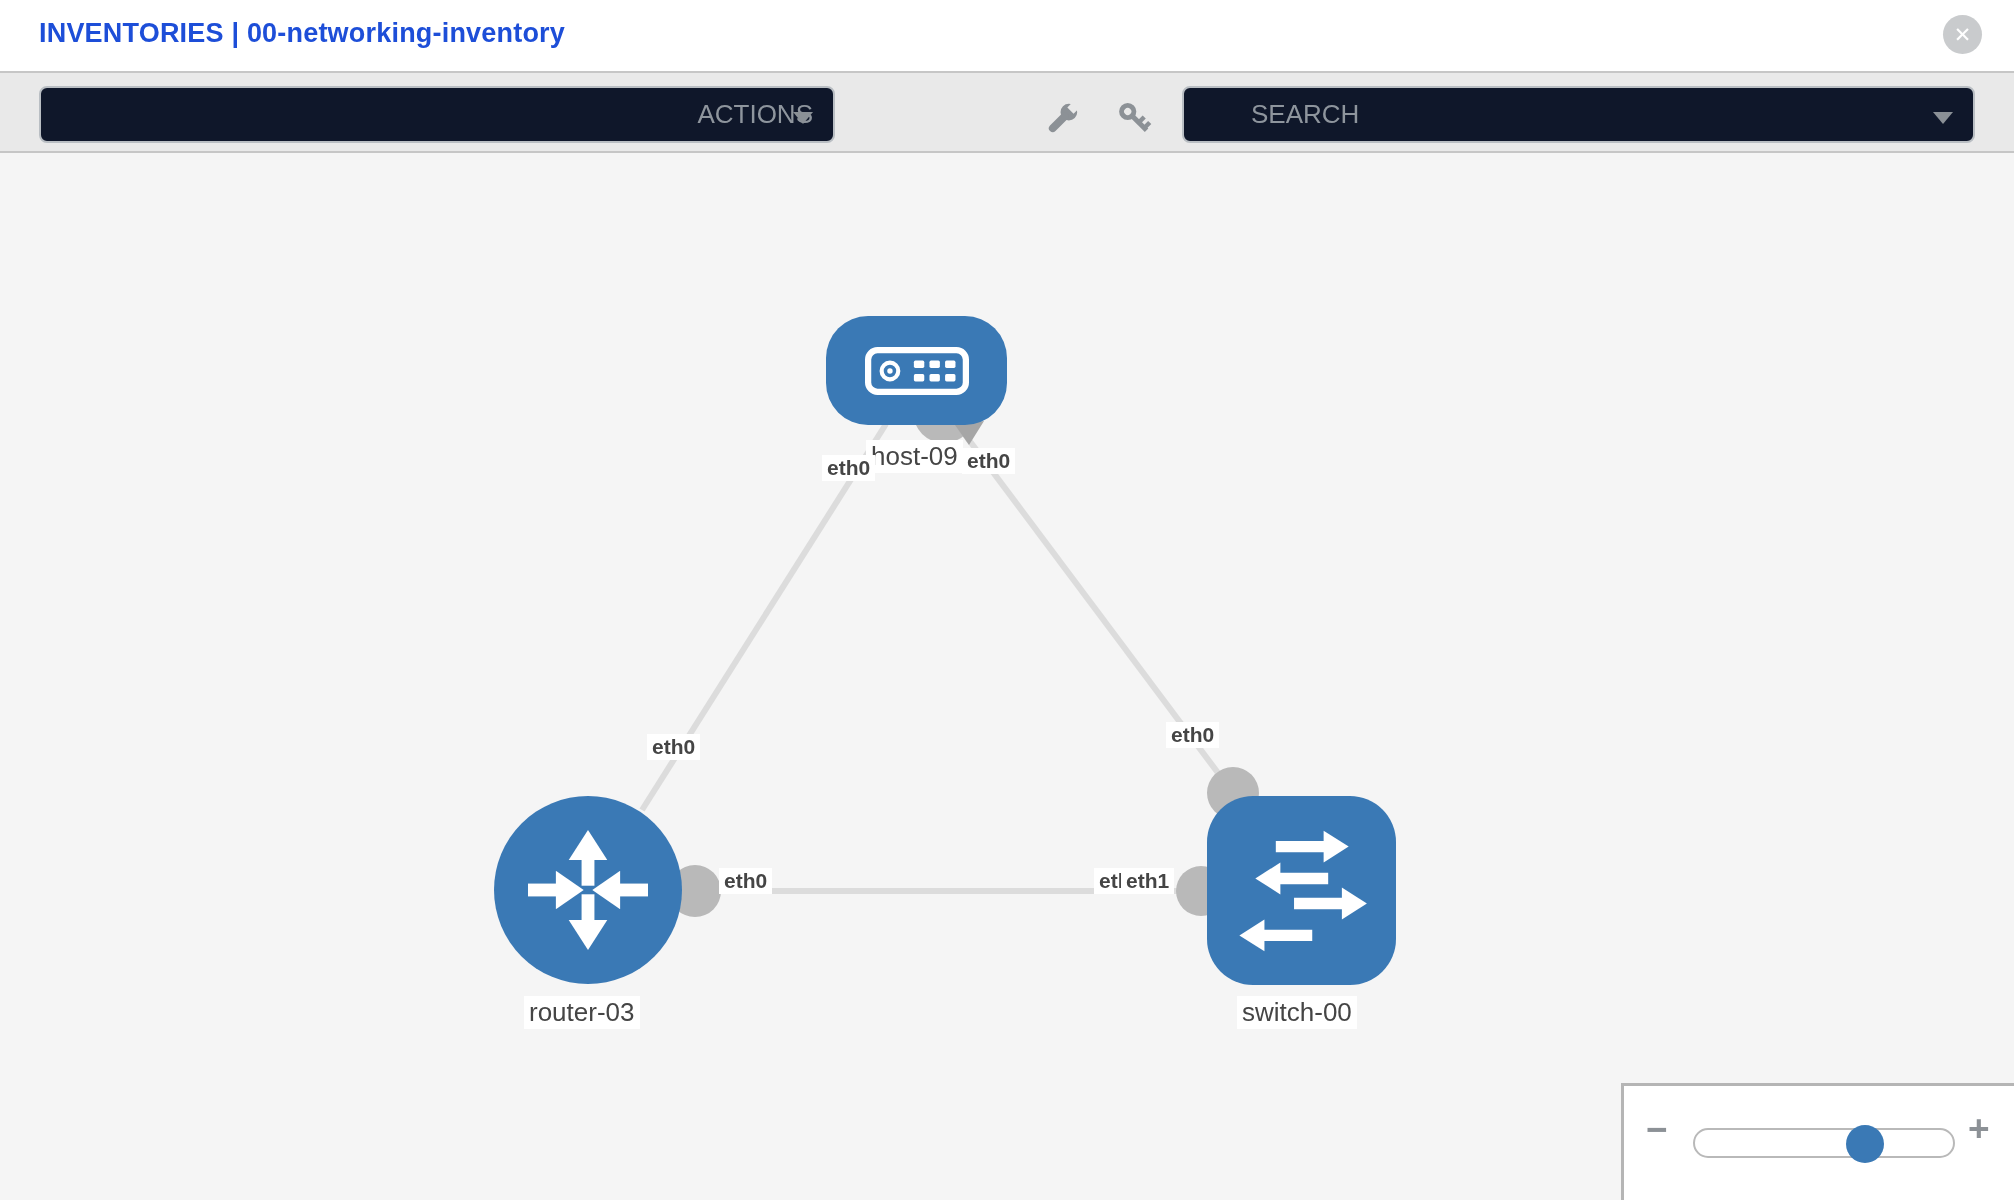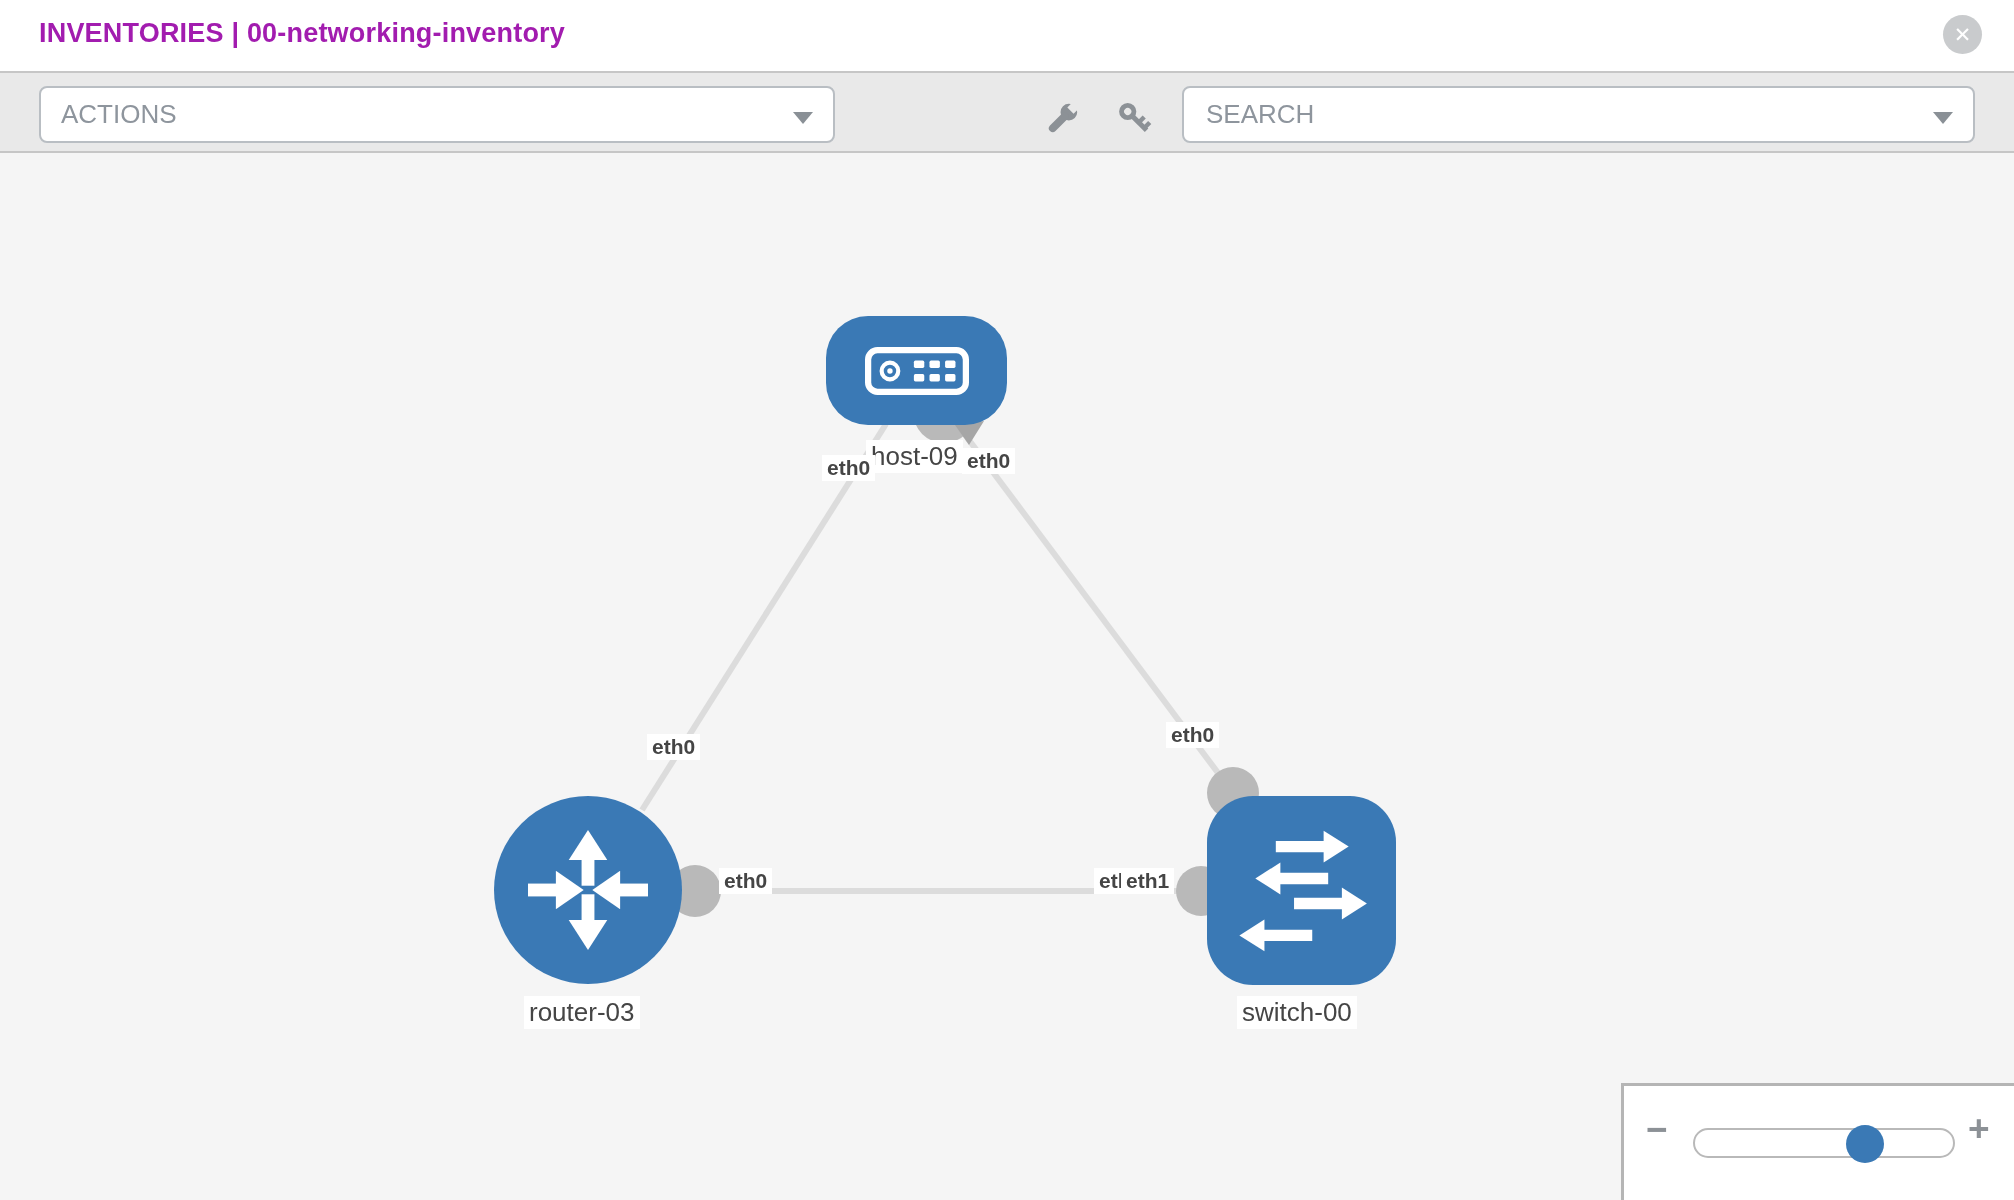--- a/index.html
+++ b/index.html
@@ -1,30 +1,30 @@
 <!DOCTYPE html>
 <html><head>
 <meta charset="utf-8">
 <style>
   html,body { margin:0; padding:0; font-family:"Liberation Sans","DejaVu Sans",sans-serif; }
   #app { position:relative; width:2014px; height:1200px; background:#ffffff; overflow:hidden; }
 
   
   .header { position:absolute; left:0; top:0; width:2014px; height:71px; background:#ffffff; z-index:6; }
-  .page-title { position:absolute; left:39px; top:18px; font-size:27px; font-weight:bold; color:#a21caf; letter-spacing:.2px; white-space:nowrap; }
+  .page-title { position:absolute; left:39px; top:18px; font-size:27px; font-weight:bold; color:#1d4ed8; letter-spacing:.2px; white-space:nowrap; }
   .close-btn { position:absolute; left:1943px; top:15px; width:39px; height:39px; border-radius:50%;
                background:#c9cbcd; color:#ffffff; font-size:21px; font-weight:bold;
                display:flex; align-items:center; justify-content:center; cursor:pointer; z-index:7; }
 
   
   .toolbar { position:absolute; left:0; top:71px; width:2014px; height:82px; background:#e9e9e9;
              border-top:2px solid #c6c6c6; border-bottom:2px solid #c6c6c6; box-sizing:border-box; z-index:6; }
-  .dropdown { position:absolute; top:13px; height:57px; background:#ffffff; border:2px solid #b9bec3;
+  .dropdown { position:absolute; top:13px; height:57px; background:#0f172a; border:2px solid #b9bec3;
               border-radius:8px; box-sizing:border-box; display:flex; align-items:center;
-              padding:0 20px; color:#8e959d; font-size:26px; cursor:pointer; }
+              padding:0 20px; color:#8e959d; font-size:26px; cursor:pointer;justify-content:flex-end; }
   .dd-actions { left:39px; width:796px; }
   .dd-search  { left:1182px; width:793px; }
   .dd-search input { border:none; outline:none; background:transparent; width:700px;
                      font-family:inherit; font-size:26px; color:#6d747c; }
   .dd-search input::placeholder { color:#8e959d; opacity:1; }
   .caret { position:absolute; right:20px; top:24px; width:0; height:0;
            border-left:10px solid transparent; border-right:10px solid transparent;
            border-top:12px solid #8a9096; }
   .tool-btn { position:absolute; top:25px; width:44px; height:44px; display:flex;
               align-items:center; justify-content:center; cursor:pointer; }

